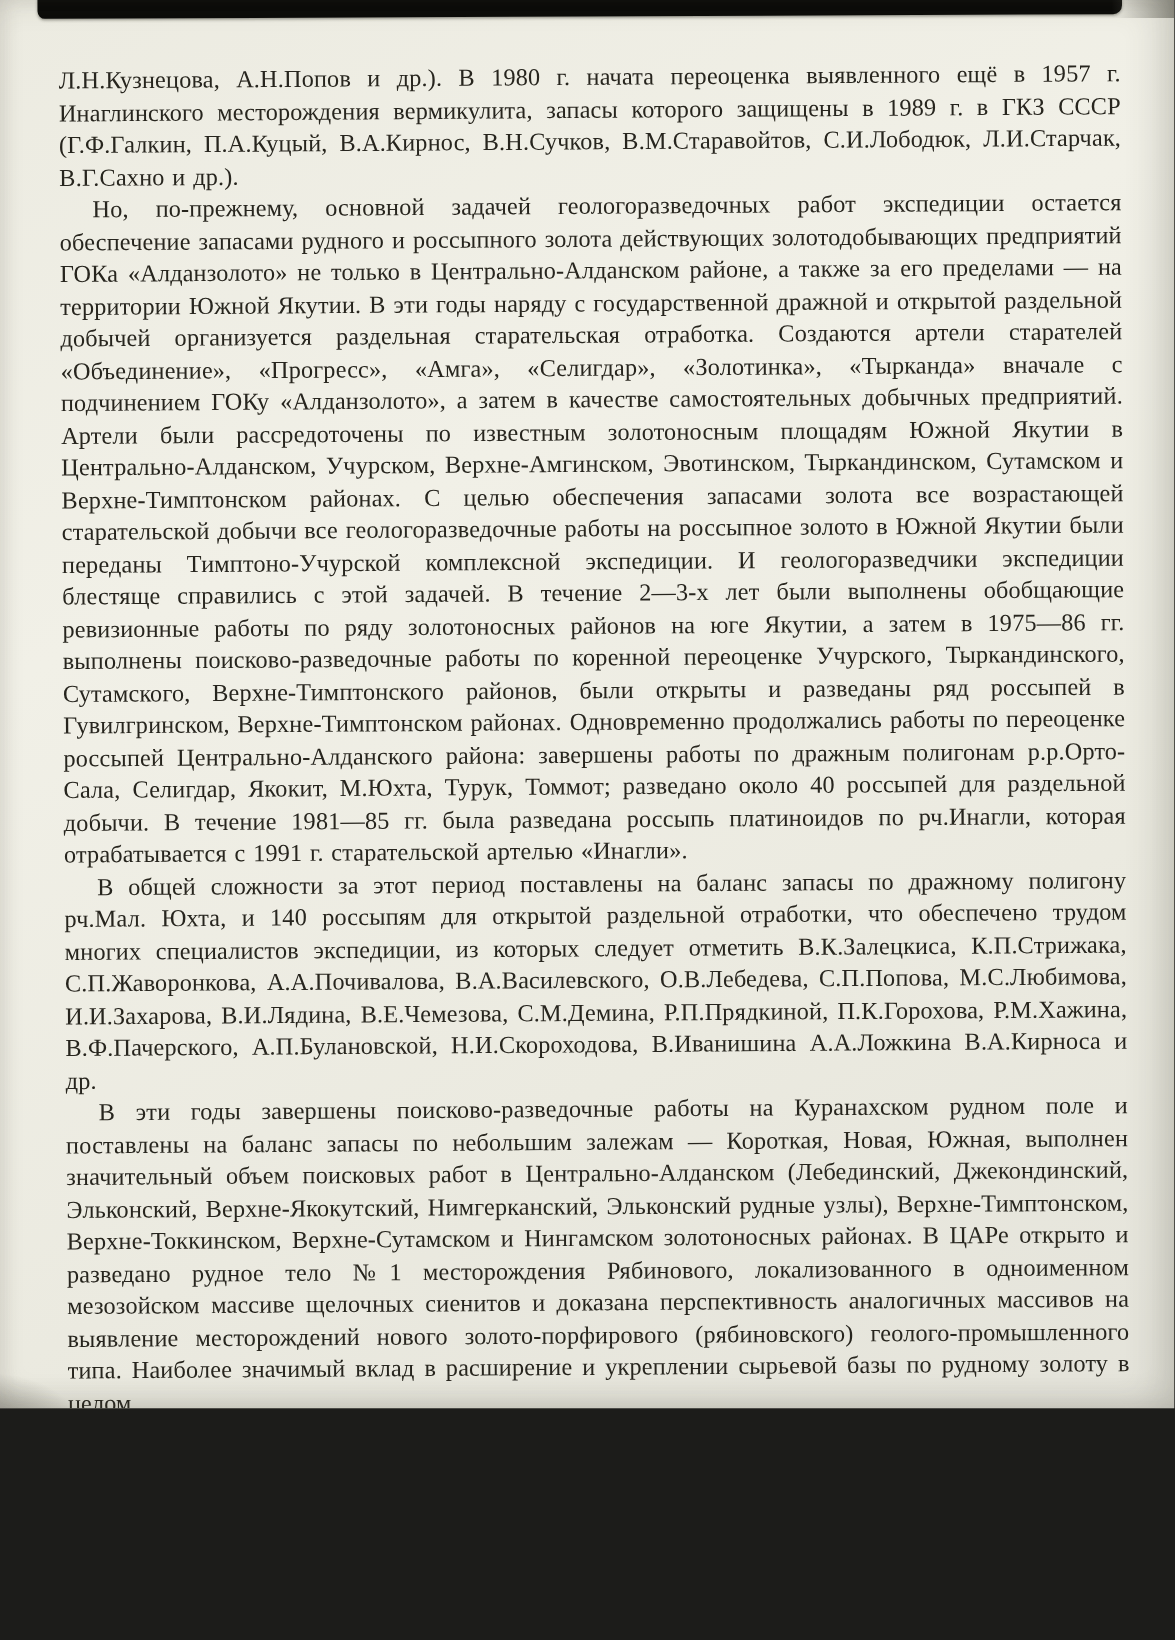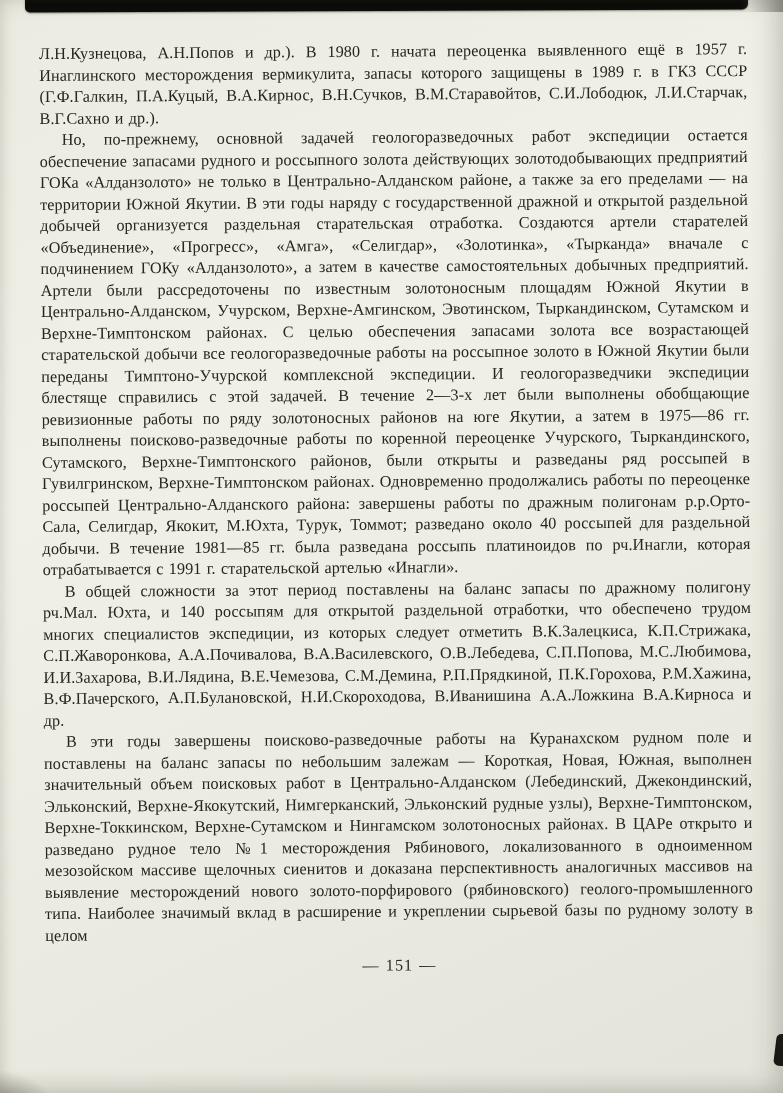--- a/index.html
+++ b/index.html
@@ -1,21 +1,21 @@
 <!DOCTYPE html>
 <html><head>
 <meta charset="utf-8">
 <style>
   * { margin: 0; padding: 0; box-sizing: border-box; }
   html, body { background: #1c1c1a; }
 
   .scan {
     position: relative;
     width: 783px;
-    height: 1093px;
+    height: 939px;
     margin: 0 auto;
     overflow: hidden;
     background: linear-gradient(155deg, #ecebe1 0%, #f1f0e7 35%, #ebeae0 70%, #e4e3da 100%);
     font-family: "Liberation Serif", "DejaVu Serif", serif;
   }
 
   
   .scan::after {
     content: "";
     position: absolute;

